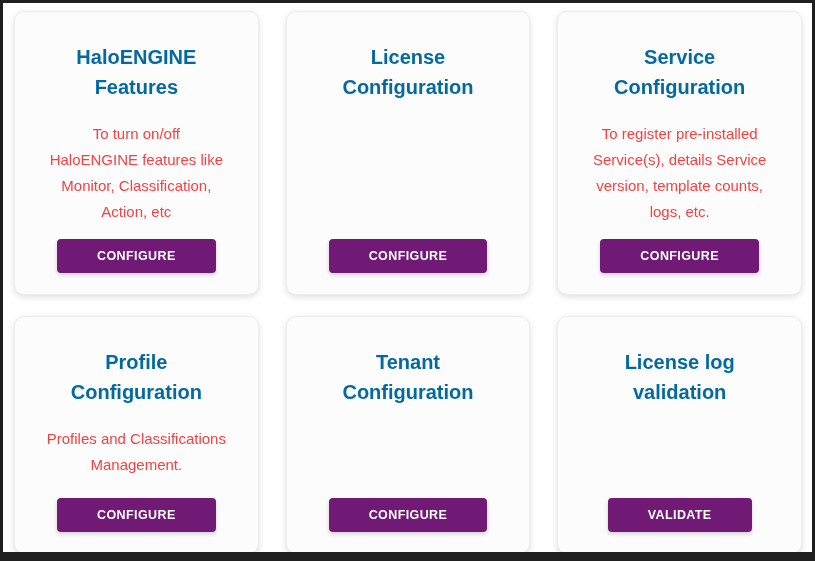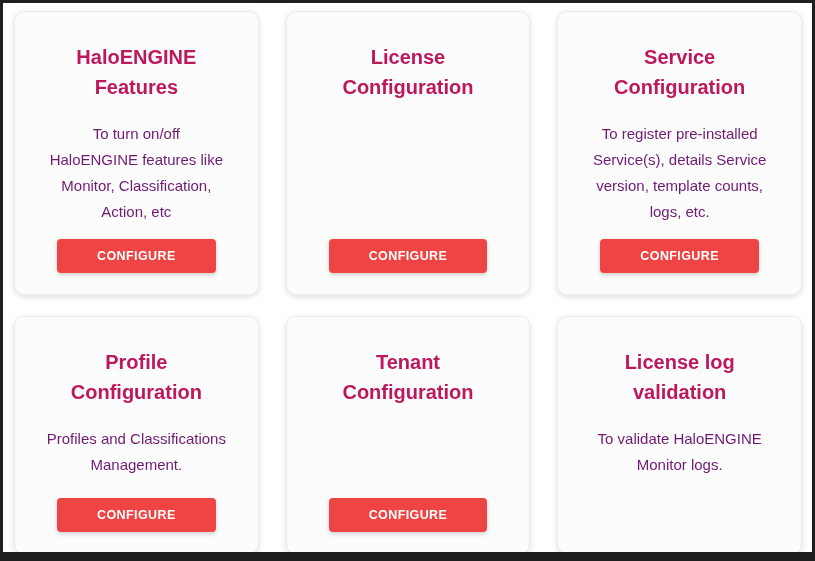--- a/index.html
+++ b/index.html
@@ -26,35 +26,35 @@
     flex-direction: column;
     align-items: center;
     text-align: center;
     padding: 30px 22px 21px;
     min-height: 238px;
   }
   .card-title {
     font-size: 20px;
     line-height: 30px;
     font-weight: 700;
-    color: #be185d;
+    color: #0369a1;
     white-space: pre-line;
     margin-bottom: 19px;
   }
   .card-desc {
     font-size: 15px;
     line-height: 26px;
-    color: #701a75;
+    color: #ef4444;
     white-space: pre-line;
     margin-bottom: 14px;
     text-align: center;
   }
   .card-btn {
     margin-top: auto;
-    background: #ef4444;
+    background: #701a75;
     color: #ffffff;
     border: none;
     border-radius: 4px;
     padding: 10px 40px;
     font-family: "Liberation Sans", sans-serif;
     font-size: 12.5px;
     font-weight: 700;
     letter-spacing: 0.4px;
     box-shadow: 0 2px 4px rgba(0,0,0,0.18);
     cursor: pointer;
@@ -101,17 +101,16 @@
 
   <div class="card">
     <div class="card-title">Tenant
 Configuration</div>
     <button class="card-btn">CONFIGURE</button>
   </div>
 
   <div class="card">
     <div class="card-title">License log
 validation</div>
-    <div class="card-desc">To validate HaloENGINE
-Monitor logs.</div>
+    <button class="card-btn">VALIDATE</button>
   </div>
 
 </div>
 
 </body></html>

